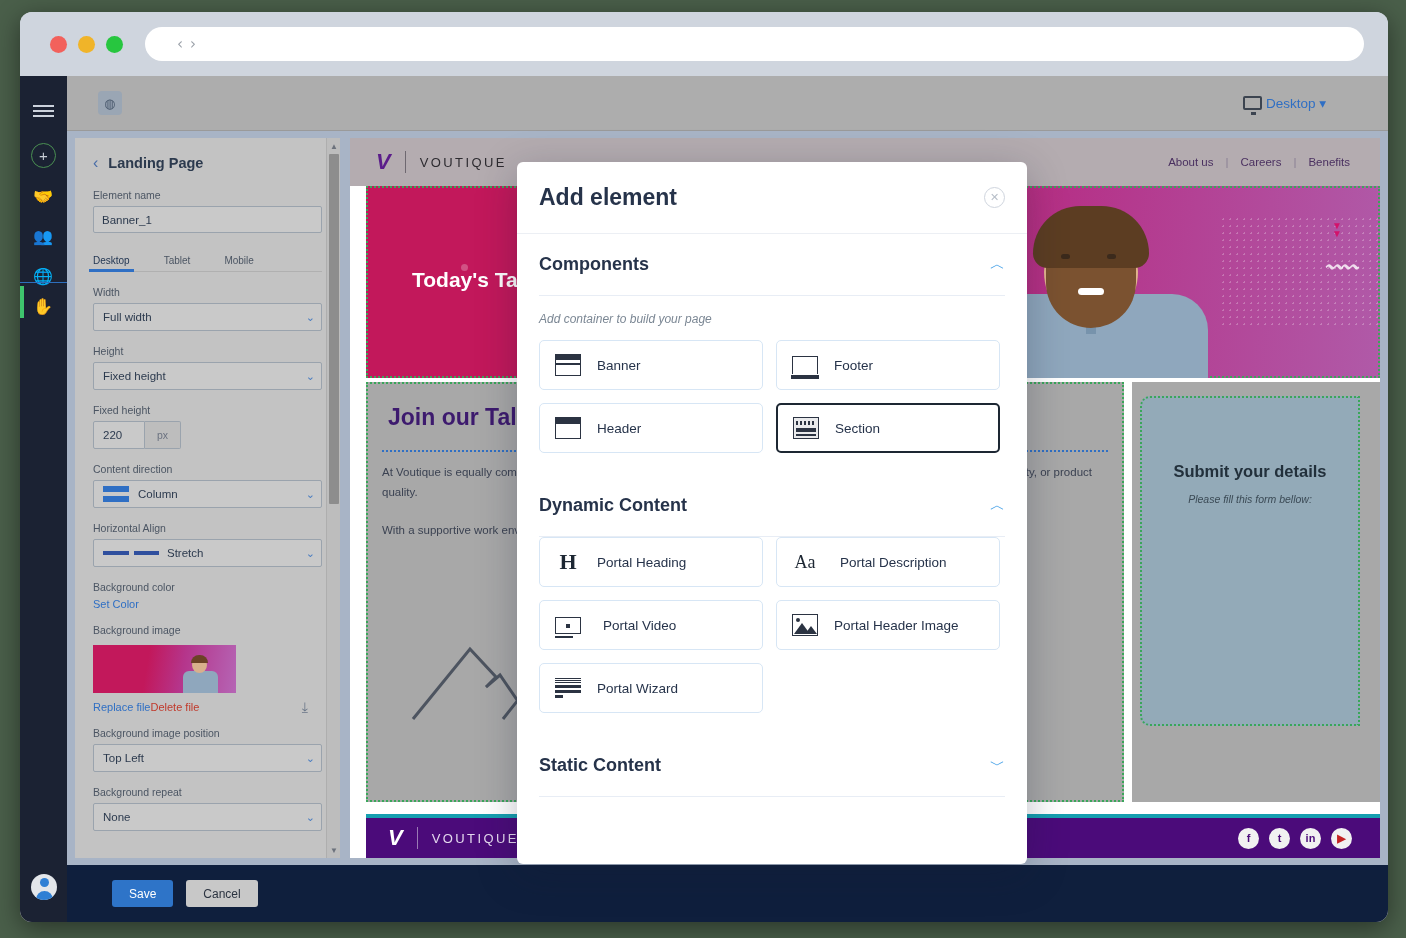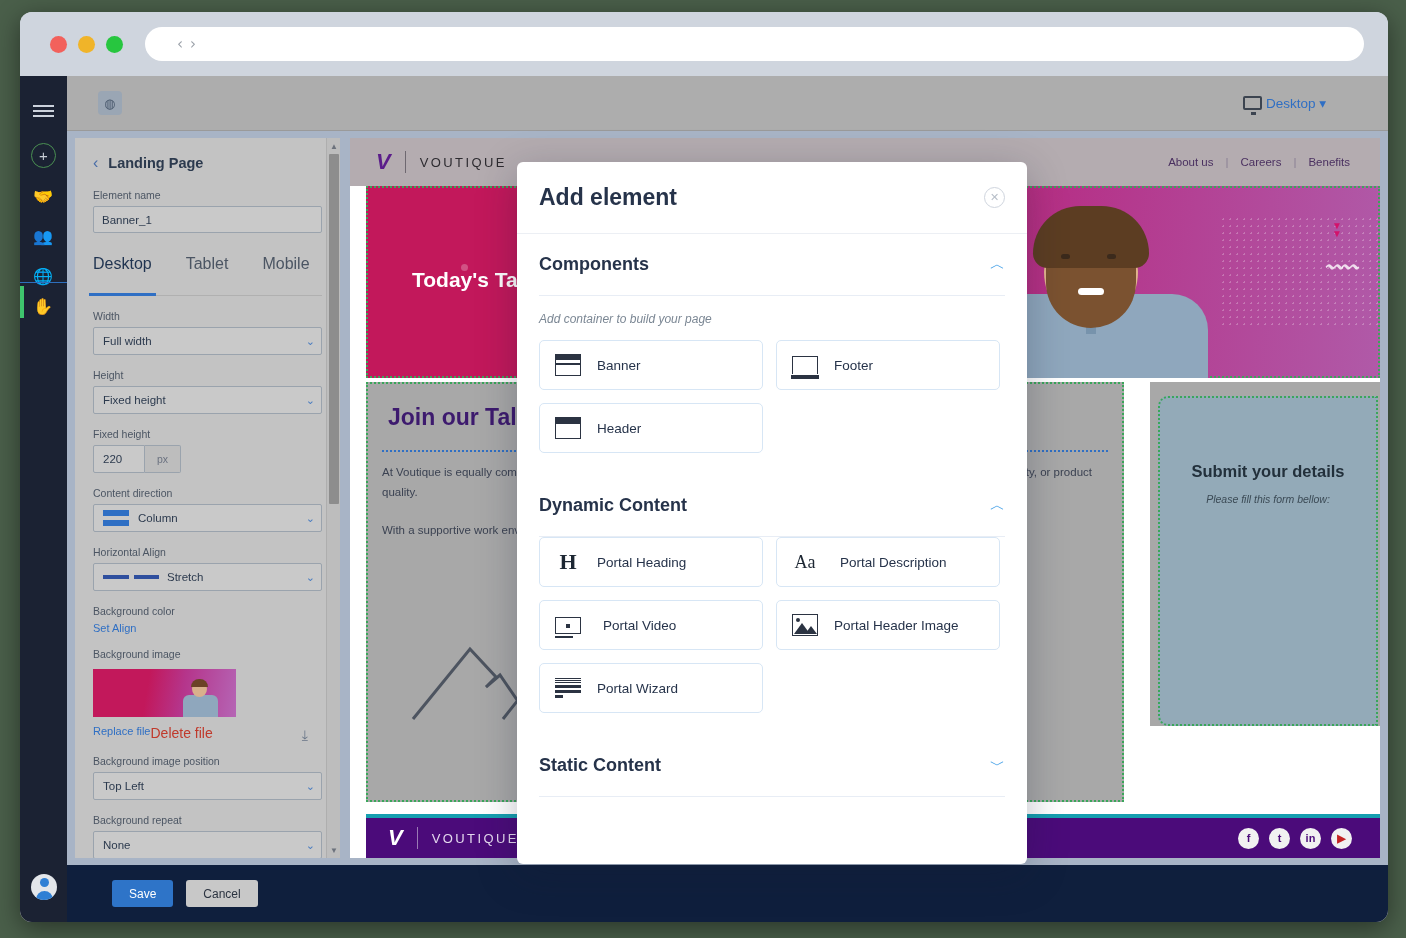--- a/index.html
+++ b/index.html
@@ -118,21 +118,21 @@
   .back-chevron { color: #4a6ea8; font-size: 16px; }
   .back-title { font-size: 14.5px; font-weight: bold; color: #2c3a4e; }
   .fld-label { font-size: 10.5px; color: #4b5563; margin-bottom: 5px; }
   .txtinput {
     width: 100%; height: 27px;
     background: #c9c9c9; border: 1px solid #9aa3ad; border-radius: 2px;
     font-size: 11.5px; color: #2c3a4e;
     padding: 0 8px; display: flex; align-items: center;
   }
   .tabs { display: flex; gap: 34px; margin: 22px 0 0 0; border-bottom: 1px solid #b0b0b0; }
-  .tab { font-size: 16px; color: #4b5563; padding-bottom: 22px; position: relative; }
+  .tab { font-size: 10px; color: #4b5563; padding-bottom: 5px; position: relative; }
   .tab.active { color: #1f3350; }
   .tab.active::after {
     content:""; position: absolute; left: -4px; right: -4px; bottom: -1px;
     height: 3px; background: #2f6fc4;
   }
   .grp { margin-top: 14px; }
   .sel {
     width: 100%; height: 28px;
     background: #c9c9c9; border: 1px solid #9aa3ad; border-radius: 2px;
     display: flex; align-items: center; padding: 0 6px 0 9px;
@@ -148,21 +148,21 @@
   .num-unit {
     width: 36px; height: 28px; background: #bdbdbd;
     border: 1px solid #9aa3ad; border-left: none; border-radius: 0 2px 2px 0;
     font-size: 10.5px; color: #6b7280; display: flex; align-items: center; justify-content: center;
   }
   .icon-col { width: 26px; height: 16px; margin-right: 9px; display:flex; flex-direction: column; justify-content: space-between; }
   .icon-col i { display:block; height: 6px; background: #2f6fc4; }
   .icon-stretch { width: 56px; margin-right: 8px; display: flex; gap: 5px; }
   .icon-stretch i { display: block; height: 4px; flex: 1; background: #2f4f9e; }
   .link-blue { color: #2f6fc4; font-size: 11px; }
-  .link-red { color: #c0392b; font-size: 14px; }
+  .link-red { color: #c0392b; font-size: 11px; }
   .bgimg-thumb {
     width: 143px; height: 48px; margin-top: 9px;
     background: linear-gradient(100deg,#c2185b 0%, #c2185b 38%, #b5358b 62%, #b565b5 100%);
     position: relative; overflow: hidden;
   }
   .bgimg-thumb .person {
     position: absolute; right: 16px; bottom: 0; width: 40px; height: 38px;
   }
   .bgimg-thumb .p-head { position:absolute; left: 12px; top: 2px; width: 15px; height: 16px; border-radius: 50%; background: #d8b08c; }
   .bgimg-thumb .p-hair { position:absolute; left: 11px; top: 0px; width: 17px; height: 8px; border-radius: 8px 8px 0 0; background: #6b4226; }
@@ -232,21 +232,21 @@
     position: absolute; left: 16px; top: 244px; width: 758px; height: 420px;
     background: #a8a8a8; outline: 2px dotted #3aa65a; outline-offset: -2px;
   }
   #join-title { position: absolute; left: 22px; top: 22px; font-size: 23px; font-weight: bold; color: #3d1a6e; }
   #para-box { position: absolute; left: 16px; top: 68px; width: 726px; border-top: 2px dotted #2f6fc4; padding-top: 10px; }
   .para { font-size: 11.5px; color: #3b4252; line-height: 20px; }
   .para + .para { margin-top: 18px; }
   #mountain { position: absolute; left: 42px; top: 225px; }
 
   #body-right {
-    position: absolute; left: 800px; top: 244px; width: 248px; height: 344px;
+    position: absolute; left: 782px; top: 244px; width: 248px; height: 420px;
     background: #a8a8a8;
   }
   #form-card {
     position: absolute; left: 8px; top: 14px; width: 220px; height: 330px;
     background: #93aab8; border-radius: 10px 0 0 10px;
     outline: 2px dotted #3aa65a; outline-offset: -2px;
   }
   #form-title { position: absolute; left: 0; right: 0; top: 66px; text-align: center; font-size: 16.5px; font-weight: bold; color: #22303b; }
   #form-sub { position: absolute; left: 0; right: 0; top: 97px; text-align: center; font-size: 10.5px; font-style: italic; color: #3b4a55; }
 
@@ -480,21 +480,21 @@
                   <i></i>
                   <i></i>
                 </span>
               <span>Stretch</span>
               <span class="chev">⌄</span>
             </div>
           </div>
 
           <div class="grp">
             <div class="fld-label">Background color</div>
-            <div class="link-blue" style="margin-top:4px">Set Align</div>
+            <div class="link-blue" style="margin-top:4px">Set Color</div>
           </div>
 
           <div class="grp" style="position:relative">
             <div class="fld-label">Background image</div>
             <div class="bgimg-thumb">
               <span class="person">
                 <span class="p-body"></span>
                   <span class="p-head"></span>
                   <span class="p-hair"></span>
               </span>
@@ -629,20 +629,28 @@
                 <span class="clabel">Banner</span>
               </div>
               <div class="card">
                 <span class="ic ic-footer"></span>
                 <span class="clabel">Footer</span>
               </div>
               <div class="card">
                 <span class="ic ic-header"></span>
                 <span class="clabel">Header</span>
               </div>
+              <div class="card sel-card">
+                <span class="ic ic-section">
+                  <span class="l1"></span>
+                    <span class="l2"></span>
+                    <span class="l3"></span>
+                </span>
+                <span class="clabel">Section</span>
+              </div>
             </div>
           </div>
 
           <div class="section" style="margin-top:22px">
             <div class="sec-head">
               <span class="sec-title">Dynamic Content</span>
               <span class="caret">︿</span>
             </div>
             <div class="cards">
               <div class="card">

